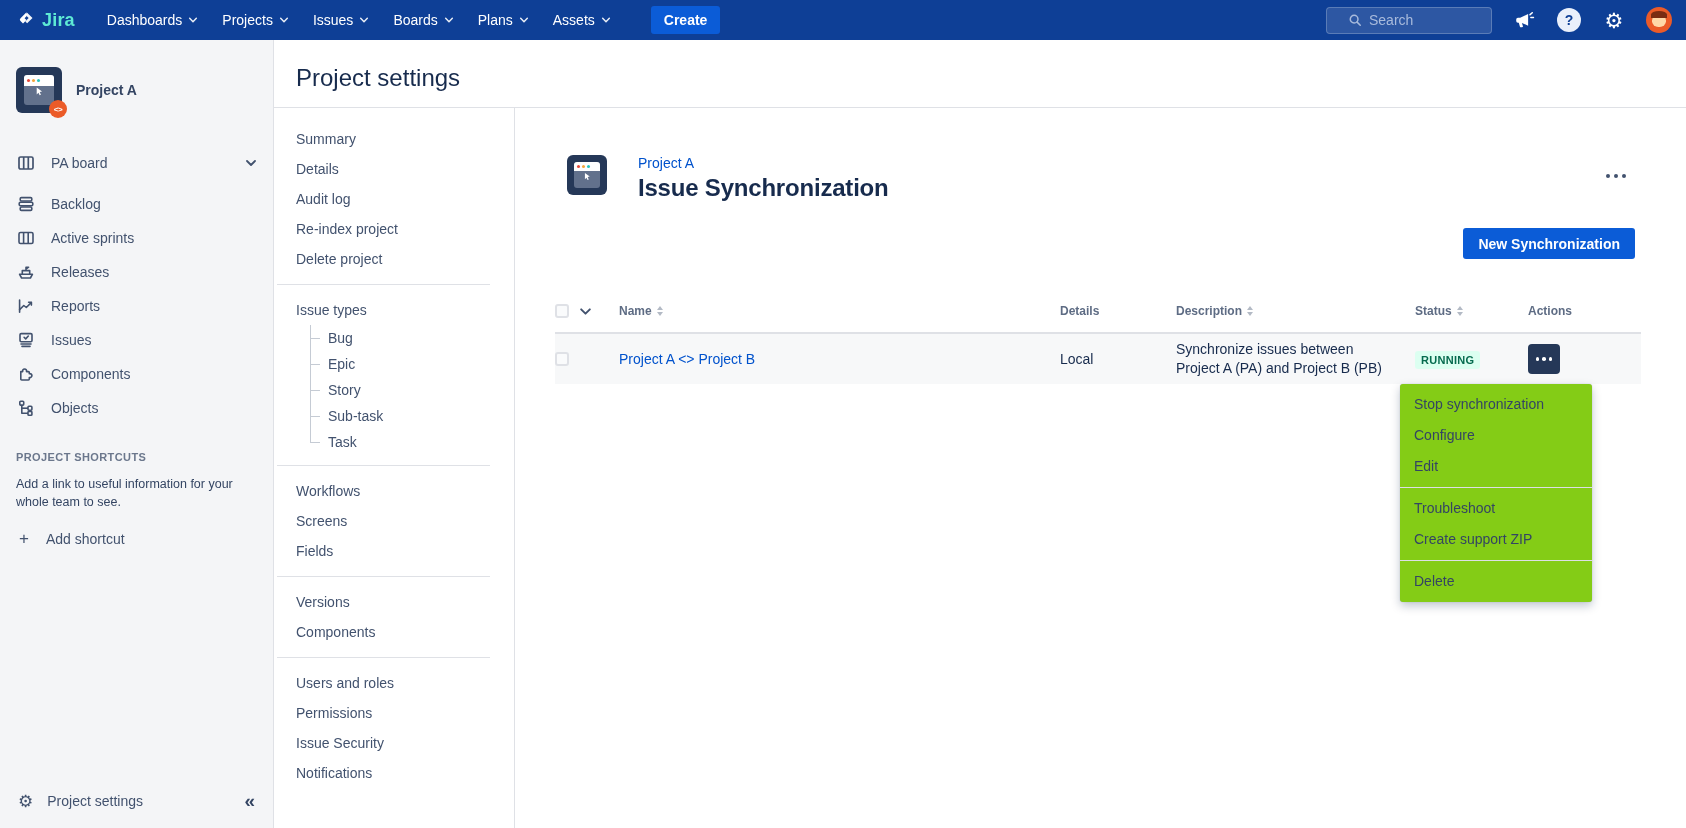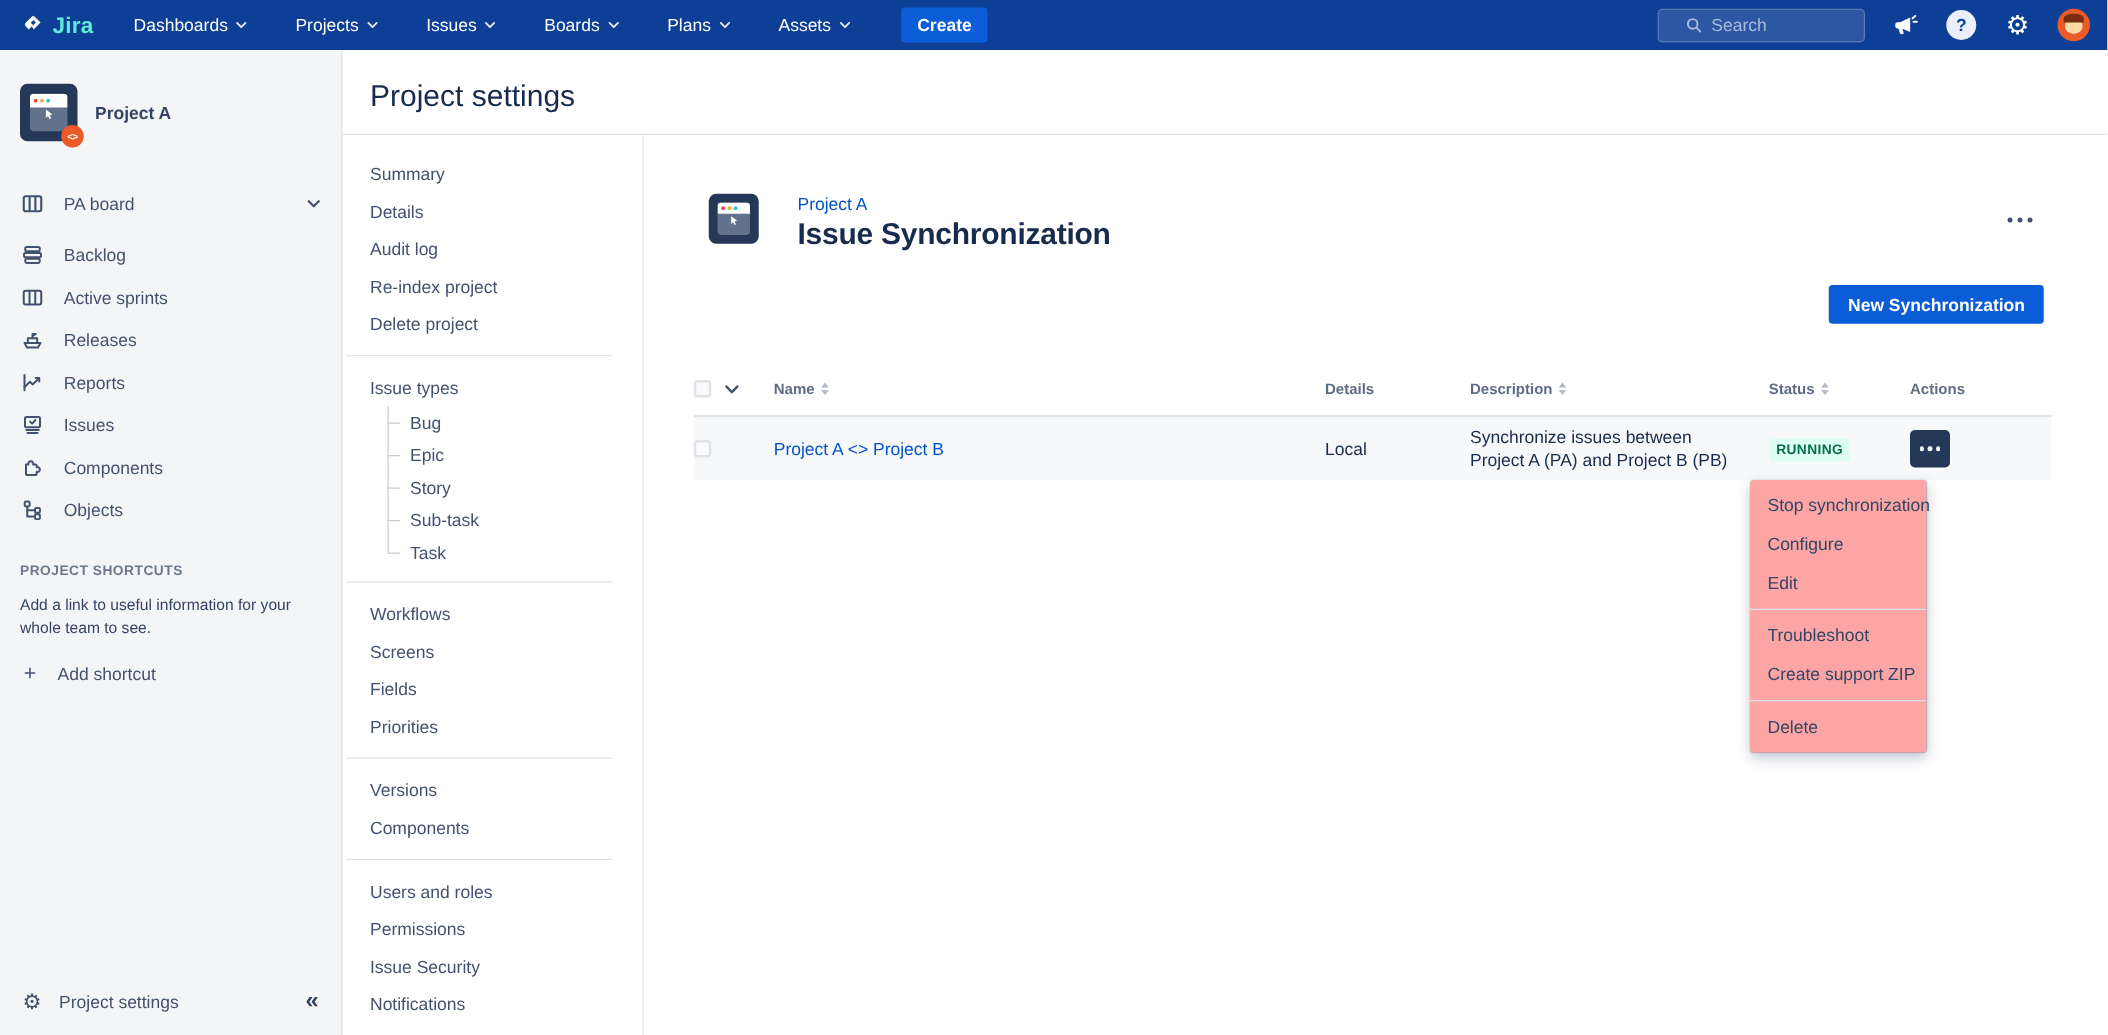--- a/index.html
+++ b/index.html
@@ -9,21 +9,21 @@
     --dark-navy:#253858; --orange:#EB5B28;
   }
   *{box-sizing:border-box;margin:0;padding:0}
   body{font-family:"Liberation Sans",sans-serif;background:#fff}
   .app{width:1686px;height:828px;overflow:hidden;position:relative;display:flex;flex-direction:column}
 
   
   .topnav{height:40px;background:var(--nav-bg);display:flex;align-items:center;padding:0 14px 0 16px;flex:0 0 auto}
   .logo{display:flex;align-items:center;gap:6px;margin-right:22px;cursor:pointer}
   .logo-text{color:#5eead4;font-size:18px;font-weight:600;letter-spacing:.2px}
-  .navmenu{display:flex;align-items:center;gap:18px}
+  .navmenu{display:flex;align-items:center;gap:4px}
   .navitem{display:flex;align-items:center;gap:6px;color:#fff;font-size:14px;font-weight:500;padding:7px 10px;border-radius:3px;cursor:pointer}
   .navitem svg{opacity:.9}
   .create-btn{margin-left:30px;background:var(--accent);color:#fff;font-size:14px;font-weight:600;border:none;border-radius:3px;height:28px;padding:0 13px;cursor:pointer}
   .nav-right{margin-left:auto;display:flex;align-items:center;gap:19px}
   .searchbox{display:flex;align-items:center;gap:7px;width:166px;height:27px;background:rgba(255,255,255,.13);border:1px solid rgba(255,255,255,.22);border-radius:4px;padding:0 21px}
   .searchbox input{background:transparent;border:none;outline:none;color:#fff;font-size:14px;width:100%;font-family:"Liberation Sans",sans-serif}
   .searchbox input::placeholder{color:#A9BBDC}
   .nav-icon{display:flex;align-items:center;justify-content:center;width:26px;height:26px;cursor:pointer}
   .help-circle{width:24px;height:24px;border-radius:50%;background:#EAF0FB;color:var(--nav-bg);font-weight:700;font-size:14px;display:flex;align-items:center;justify-content:center}
   .gear-glyph{color:#fff;font-size:21px;line-height:1}
@@ -97,21 +97,21 @@
   .checkbox{width:14px;height:14px;border:2px solid var(--border);border-radius:3px;background:#FAFBFC;cursor:pointer;display:inline-block}
   .hd-chev{cursor:pointer;display:flex;align-items:center}
   .trow{background:var(--row-bg);min-height:48px}
   .name-link{font-size:14px;color:var(--link);cursor:pointer}
   .cell{font-size:14px;color:var(--text)}
   .desc-cell{font-size:14px;color:var(--text);line-height:19px;padding:6px 24px 6px 0}
   .status-badge{display:inline-block;background:var(--badge-green-bg);color:var(--badge-green-text);font-size:11px;font-weight:700;letter-spacing:.3px;padding:3px 6px;border-radius:3px}
   .row-actions-btn{width:32px;height:30px;background:var(--dark-navy);border:none;border-radius:4px;display:flex;align-items:center;justify-content:center;gap:3px;cursor:pointer}
   .row-actions-btn i{width:3.5px;height:3.5px;border-radius:50%;background:#fff}
 
-  .ctx-menu{position:absolute;left:885px;top:276px;width:141px;background:#fca5a5;border-radius:3px;box-shadow:0 4px 10px rgba(9,30,66,.25),0 0 1px rgba(9,30,66,.31);z-index:20}
+  .ctx-menu{position:absolute;left:885px;top:276px;width:192px;background:#84cc16;border-radius:3px;box-shadow:0 4px 10px rgba(9,30,66,.25),0 0 1px rgba(9,30,66,.31);z-index:20}
   .ctx-group{padding:5px 0}
   .ctx-group + .ctx-group{border-top:1px solid #DCDFE4}
   .ctx-item{display:block;height:31px;line-height:31px;padding:0 14px;font-size:14px;color:#344563;cursor:pointer;white-space:nowrap}
 
   svg{display:block}
 </style>
 </head>
 <body>
 
 <div class="app">
@@ -350,21 +350,20 @@
             <span class="s-item">Bug</span>
             <span class="s-item">Epic</span>
             <span class="s-item">Story</span>
             <span class="s-item">Sub-task</span>
             <span class="s-item">Task</span>
           </div>
           <hr class="s-div">
           <span class="s-item">Workflows</span>
           <span class="s-item">Screens</span>
           <span class="s-item">Fields</span>
-          <span class="s-item">Priorities</span>
           <hr class="s-div">
           <span class="s-item">Versions</span>
           <span class="s-item">Components</span>
           <hr class="s-div">
           <span class="s-item">Users and roles</span>
           <span class="s-item">Permissions</span>
           <span class="s-item">Issue Security</span>
           <span class="s-item">Notifications</span>
         </div>
 

